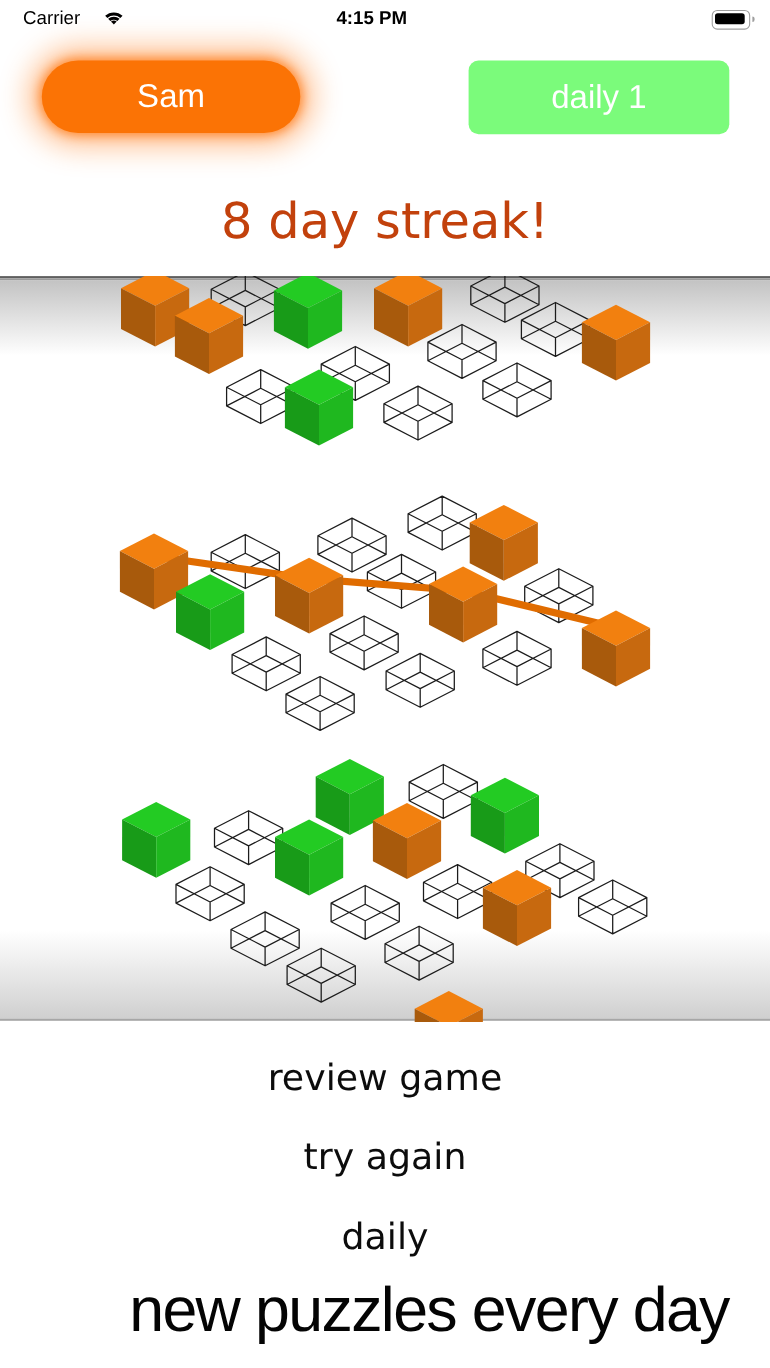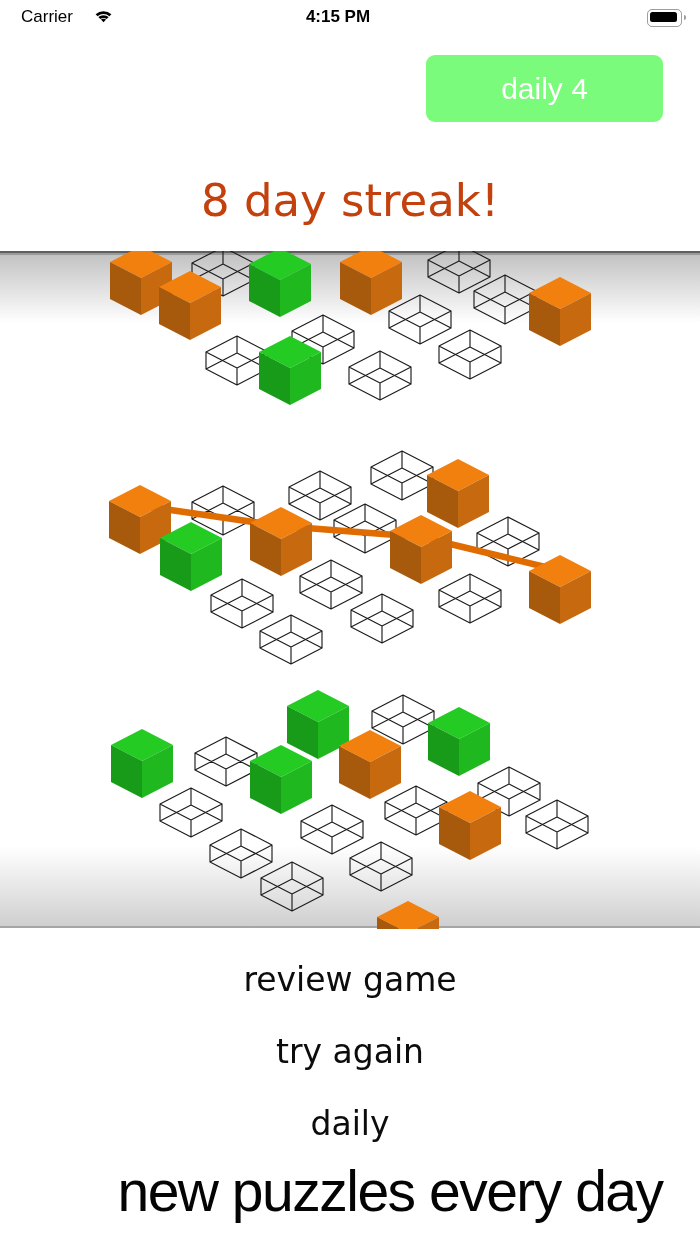--- a/index.html
+++ b/index.html
@@ -47,22 +47,25 @@
         <path d="M3.6 5.3 L5.6 7.3 A8.9 8.9 0 0 1 17.4 7.3 L19.4 5.3 A11.8 11.8 0 0 0 3.6 5.3 Z" fill="#000"></path>
       </svg>
     </span>
     <div class="time">4:15 PM</div>
     <div class="battery">
       <div class="fill"></div>
       <div class="nub"></div>
     </div>
   </div>
 
+  <button class="btn profile" style="background: rgb(251, 115, 5);">
+    <span>Sam</span>
+  </button>
   <button class="btn daily" style="background: rgb(123, 251, 123);">
-    <span>daily 4</span>
+    <span>daily 1</span>
   </button>
 
   <div class="streak">8 day streak!</div>
 
   <svg id="scene" width="700" height="678" viewBox="0 251 700 678" style="top: 251px;">
       <defs>
         <linearGradient id="gTop" x1="0" y1="0" x2="0" y2="1">
           <stop offset="0%" stop-color="#c3c3c3"></stop>
           <stop offset="100%" stop-color="#ffffff"></stop>
         </linearGradient>

